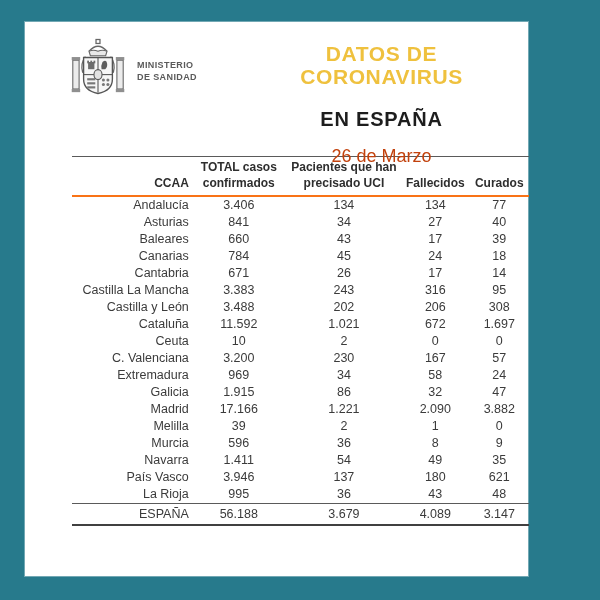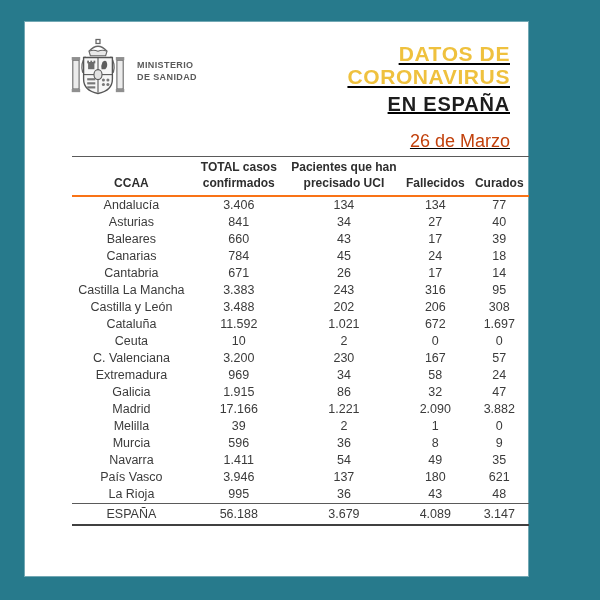--- a/index.html
+++ b/index.html
@@ -30,34 +30,34 @@
     flex-shrink: 0;
     padding-top: 2px;
   }
   .mtext {
     font-size: 9px;
     font-weight: bold;
     letter-spacing: 0.4px;
     color: #5a5a5a;
     line-height: 1.35;
   }
-  .titles { flex: 1; text-align: right; padding-top: 6px; text-decoration: underline; }
+  .titles { flex: 1; text-align: center; padding-top: 6px; }
   .t1 {
     font-size: 21px;
     font-weight: 800;
     letter-spacing: 0.6px;
     color: #EFC13E;
     line-height: 1.1;
   }
   .t2 {
     font-size: 20px;
     font-weight: 800;
     letter-spacing: 0.8px;
     color: #1d1d1d;
-    margin-top: 5px;
+    margin-top: 20px;
   }
   .t3 {
     font-size: 18px;
     font-weight: 400;
     color: #c2410c;
     margin-top: 15px;
   }
   
   .tbl {
     width: 457px;
@@ -76,21 +76,21 @@
     font-size: 12px;
     font-weight: bold;
     color: #2e2e2e;
     vertical-align: bottom;
     text-align: center;
     padding: 3px 2px 4px 2px;
     line-height: 1.3;
     border-top: 1.5px solid #5a5a5a;
     border-bottom: 2px solid #f97316;
   }
-  .tbl th.l, .tbl td.l { text-align: center; padding-left: 2px; }
+  .tbl th.l, .tbl td.l { text-align: right; padding-left: 2px; }
   .tbl td {
     text-align: center;
     height: 17px;
     padding: 0 2px;
     line-height: 17px;
     white-space: nowrap;
   }
   .tbl tfoot td {
     border-top: 1.5px solid #5a5a5a;
     border-bottom: 2.5px solid #404040;

